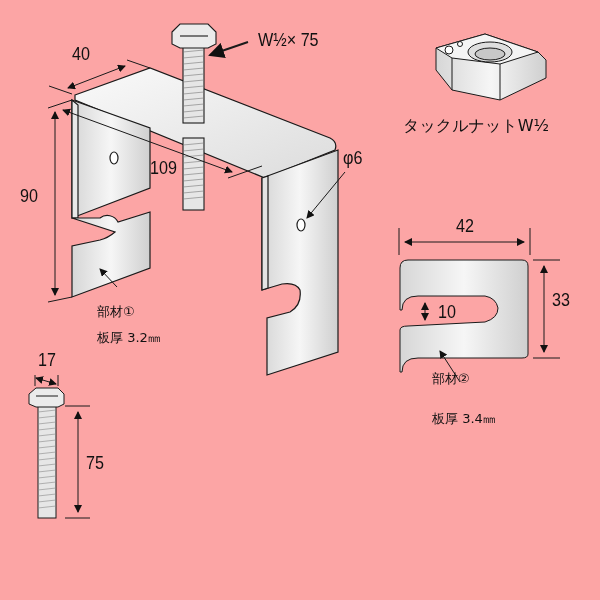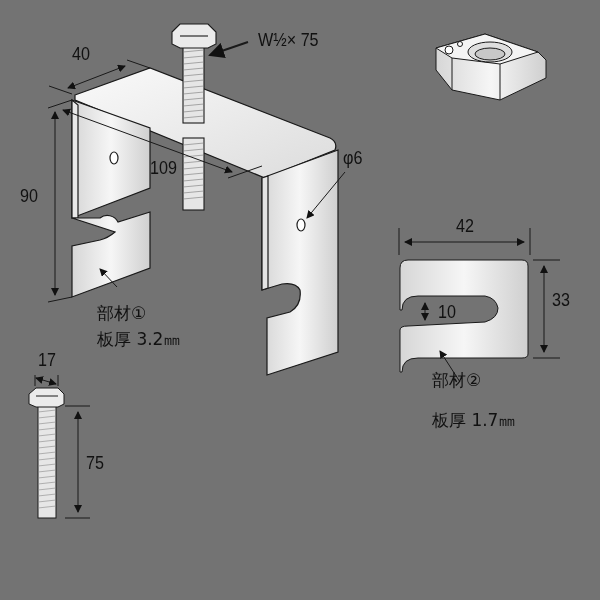--- a/index.html
+++ b/index.html
@@ -1,20 +1,20 @@
 <!DOCTYPE html>
 <html><head>
 <meta charset="utf-8">
 <style>
   html, body { margin: 0; padding: 0; background: #ffffff; }
-  #canvas { position: relative; width: 600px; height: 600px; overflow: hidden; background: #737373; }
+  #canvas { position: relative; width: 600px; height: 600px; overflow: hidden; background: #fca5a5; }
   svg { position: absolute; left: 0; top: 0; }
   .lbl { position: absolute; font-family: "Liberation Sans", "DejaVu Sans", sans-serif; color: #111; white-space: nowrap; line-height: 1; }
   .dim { font-size: 19px; transform: scaleX(0.85); transform-origin: left top; }
-  .jp { font-family: "DejaVu Sans", sans-serif; font-size: 17px; }
+  .jp { font-family: "DejaVu Sans", sans-serif; font-size: 13px; }
 </style>
 </head>
 <body>
 
 <div id="canvas">
   <svg width="600" height="600" viewBox="0 0 600 600">
     <defs>
       <linearGradient id="gm" x1="0" x2="1" y1="0" y2="0">
         <stop offset="0" stop-color="#d6d6d6"></stop>
         <stop offset="0.5" stop-color="#f6f6f6"></stop>
@@ -152,22 +152,23 @@
   </svg>
 
   <span class="lbl dim" style="left:72px;top:44px;">40</span>
   <span class="lbl dim" style="left:258px;top:30px;">W½× 75</span>
   <span class="lbl dim" style="left:20px;top:186px;">90</span>
   <span class="lbl dim" style="left:150px;top:158px;">109</span>
   <span class="lbl dim" style="left:343px;top:148px;">φ6</span>
   <span class="lbl jp" style="left:97px;top:305px;">部材①</span>
   <span class="lbl jp" style="left:97px;top:331px;text-align:center;">板厚 3.2㎜</span>
 
+  <span class="lbl jp" style="left:403px;top:118px;font-size:16px;">タックルナットW½</span>
 
   <span class="lbl dim" style="left:456px;top:216px;">42</span>
   <span class="lbl dim" style="left:552px;top:290px;">33</span>
   <span class="lbl dim" style="left:438px;top:302px;">10</span>
   <span class="lbl jp" style="left:432px;top:372px;">部材②</span>
-  <span class="lbl jp" style="left:432px;top:412px;">板厚 1.7㎜</span>
+  <span class="lbl jp" style="left:432px;top:412px;">板厚 3.4㎜</span>
 
   <span class="lbl dim" style="left:38px;top:350px;">17</span>
   <span class="lbl dim" style="left:86px;top:453px;">75</span>
 </div>
 
 </body></html>

